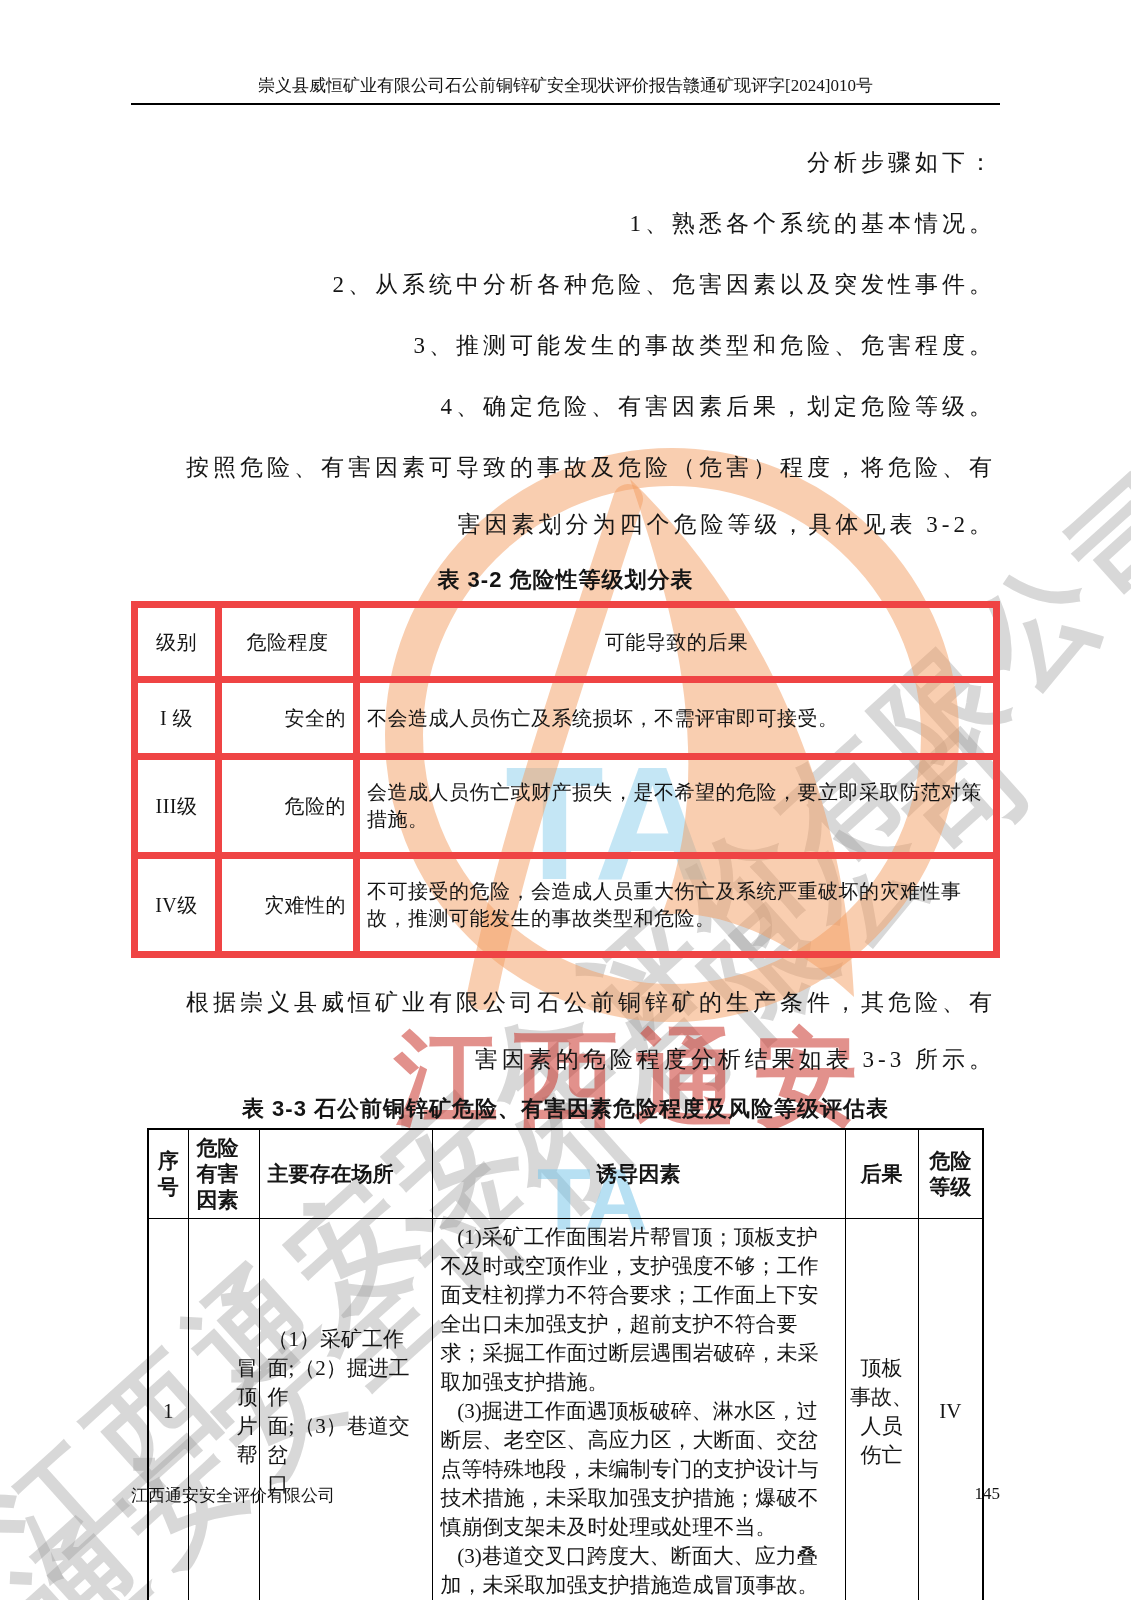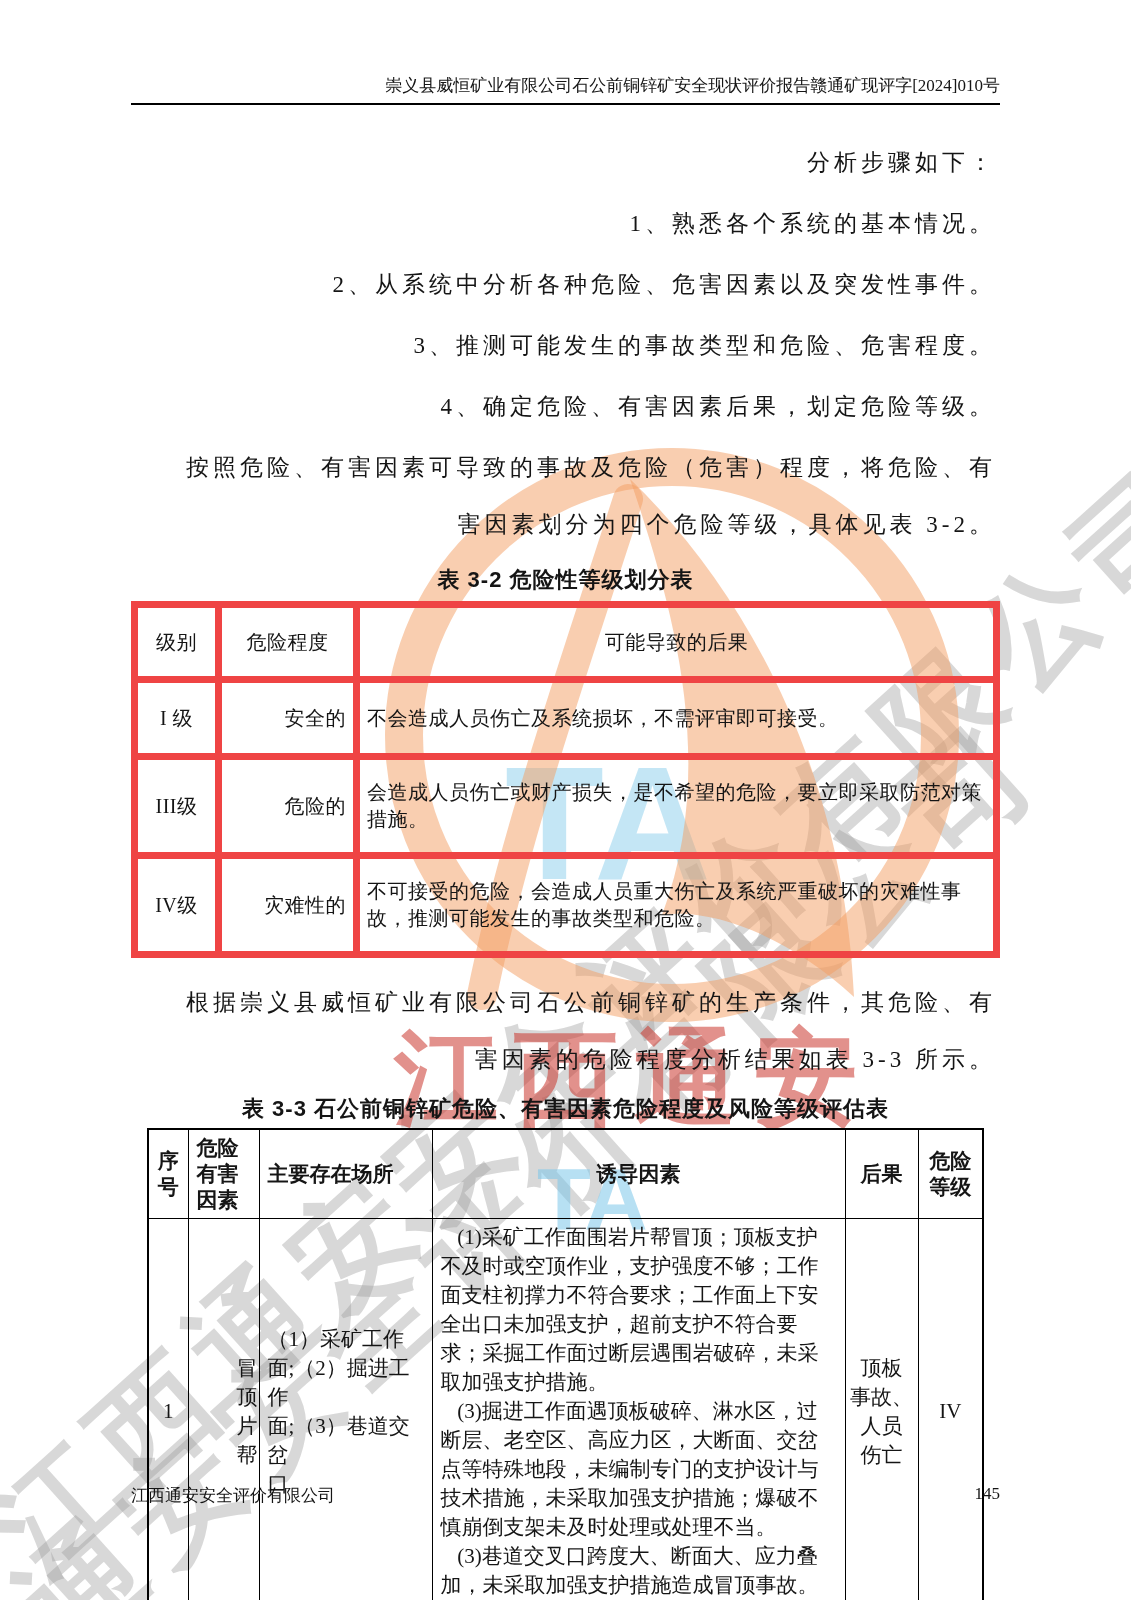--- a/index.html
+++ b/index.html
@@ -17,21 +17,21 @@
            color:rgba(124,199,233,0.55);margin-top:42px;}
   .wm-blue-2{left:505px;top:688px;font-size:162px;letter-spacing:2px;color:rgba(124,199,233,0.45);}
   .wm-blue-1{left:537px;top:1106px;font-size:88px;}
   .wm-red{position:absolute;left:394px;top:1010px;font-family:"Liberation Sans","DejaVu Sans",sans-serif;
           font-weight:bold;font-size:104px;letter-spacing:16px;color:rgba(203,54,46,0.55);white-space:nowrap;}
   .wm-logo{position:absolute;left:362px;top:437px;}
 
   
   .content-layer{position:absolute;inset:0;z-index:1;}
   .doc-header{position:absolute;left:131px;top:74px;width:869px;display:flex;
-              justify-content:flex-end;align-items:flex-end;font-size:17px;
+              justify-content:center;align-items:flex-end;font-size:17px;
               padding-bottom:6px;border-bottom:2px solid #000;}
   .main{position:absolute;left:131px;top:130px;width:869px;}
   .bodyline{margin:4px;font-size:23px;line-height:57px;text-indent:2em;letter-spacing:4px;text-align:right;}
   .caption{font-family:"Liberation Sans","DejaVu Sans",sans-serif;font-weight:bold;font-size:22px;
            text-align:center;line-height:30px;letter-spacing:1px;}
   .cap32{margin:12px 0 6px 0;}
   .cap33{margin:6px 0 4px 0;}
 
   table{border-collapse:collapse;table-layout:fixed;}
   .t32{width:869px;border:2px solid #000;font-size:20px;}

